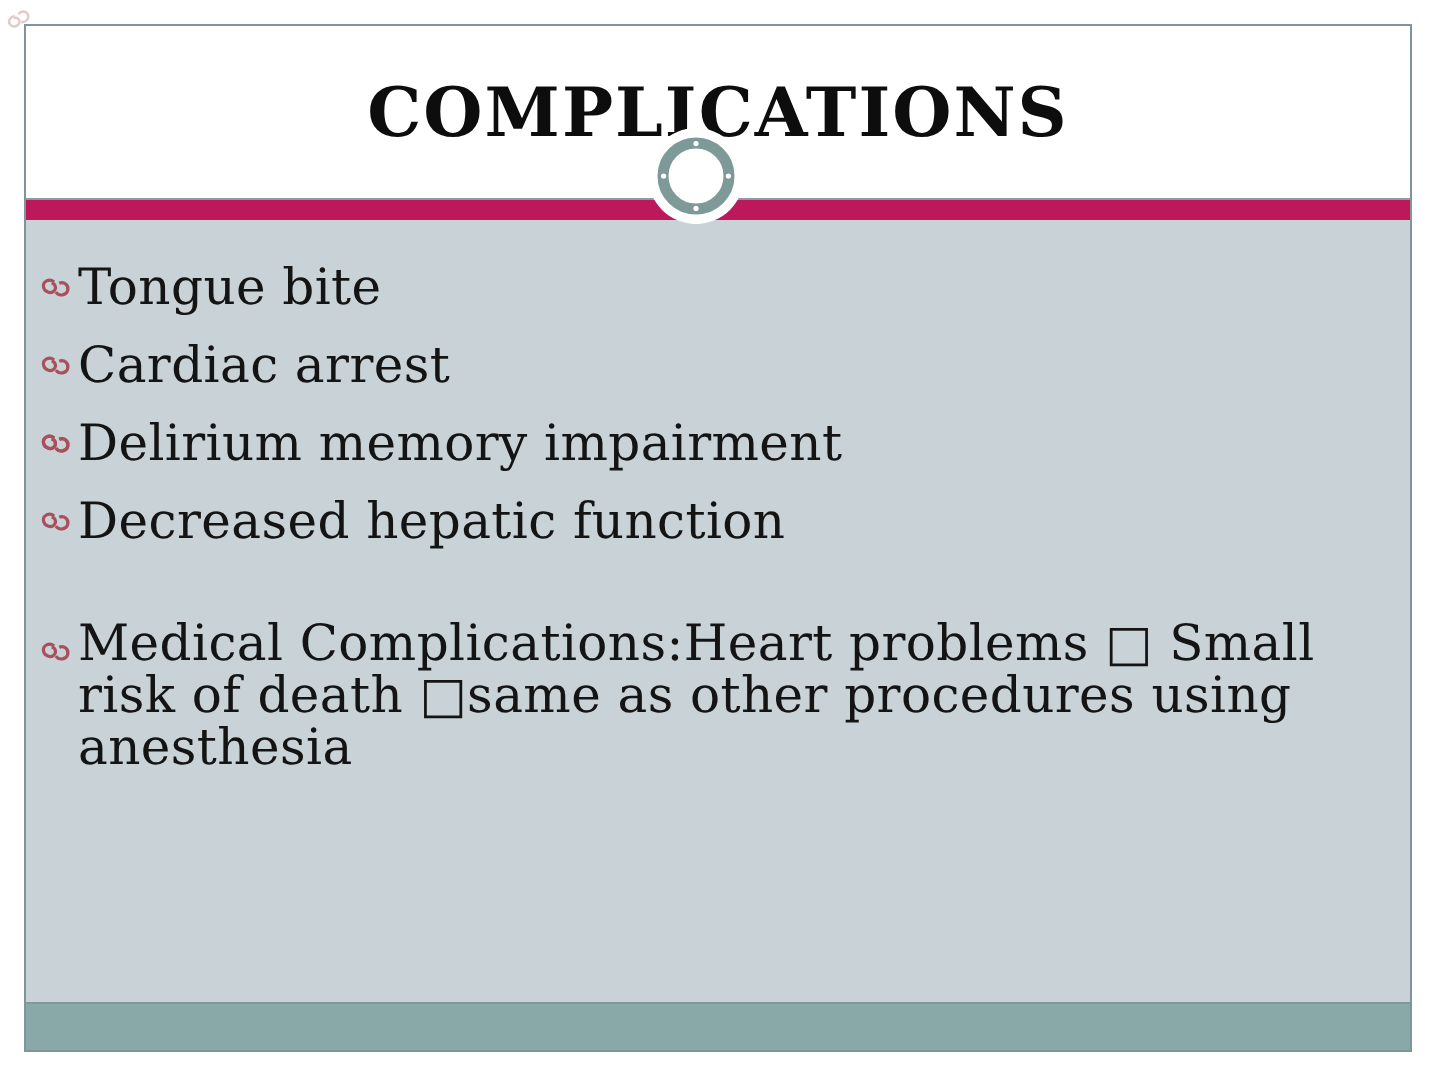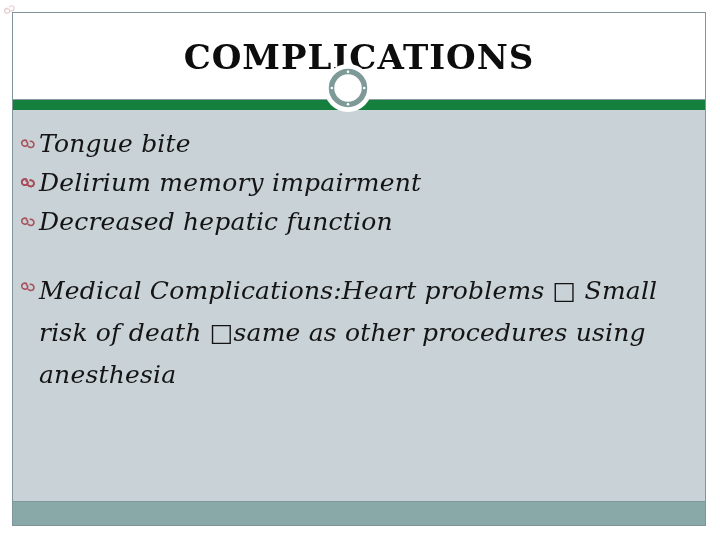--- a/index.html
+++ b/index.html
@@ -15,21 +15,21 @@
     background: #ffffff;
     overflow: hidden;
   }
   .slide {
     position: absolute;
     left: 12px;
     top: 12px;
     width: 694px;
     height: 514px;
     border: 1.5px solid #7f959b;
-    background: #15803d;
+    background: #be185d;
     box-sizing: border-box;
   }
   .header {
     position: absolute;
     left: 0;
     top: 0;
     width: 100%;
     height: 87px;
     background: #ffffff;
     border-bottom: 1px solid #8a9da2;
@@ -70,33 +70,32 @@
     width: 52px;
     height: 52px;
     z-index: 5;
   }
   ul.bullets {
     list-style: none;
     margin: 0;
     padding: 17px 10px 0 6px;
     width: 664px;
     box-sizing: border-box;
-    font-style: italic;
   }
   ul.bullets li {
     position: relative;
     padding-left: 20px;
     font-size: 25px;
     line-height: 33px;
     margin-bottom: 6px;
     color: #141414;
     letter-spacing: 0.2px;
   }
   ul.bullets li.tight {
-    line-height: 42px;
+    line-height: 26px;
     margin-bottom: 0;
     margin-top: 32px;
   }
   .bullet-glyph {
     position: absolute;
     left: 0;
     top: 9px;
     width: 17px;
     height: 15px;
   }
@@ -136,20 +135,21 @@
             <path d="M8.4,9.4 C10,11.6 13.4,11 14,8.6 14.6,6.2 12.2,4.2 10,5.2" fill="none" stroke="#a8505c" stroke-width="1.5"></path>
           </svg>
           <span class="bullet-text">Tongue bite</span>
         </li>
 
         <li>
           <svg class="bullet-glyph" viewBox="0 0 16 14">
             <path d="M7.6,4.6 C5.2,2.8 2.2,4.4 2.6,7 c0.4,2.4 3.4,3.4 5,1.8 1.2,-1.2 0.6,-3.4 -1.2,-3.6" fill="none" stroke="#a8505c" stroke-width="1.5"></path>
             <path d="M8.4,9.4 C10,11.6 13.4,11 14,8.6 14.6,6.2 12.2,4.2 10,5.2" fill="none" stroke="#a8505c" stroke-width="1.5"></path>
           </svg>
+          <span class="bullet-text">Cardiac arrest</span>
         </li>
 
         <li>
           <svg class="bullet-glyph" viewBox="0 0 16 14">
             <path d="M7.6,4.6 C5.2,2.8 2.2,4.4 2.6,7 c0.4,2.4 3.4,3.4 5,1.8 1.2,-1.2 0.6,-3.4 -1.2,-3.6" fill="none" stroke="#a8505c" stroke-width="1.5"></path>
             <path d="M8.4,9.4 C10,11.6 13.4,11 14,8.6 14.6,6.2 12.2,4.2 10,5.2" fill="none" stroke="#a8505c" stroke-width="1.5"></path>
           </svg>
         </li>
 
         <li>

